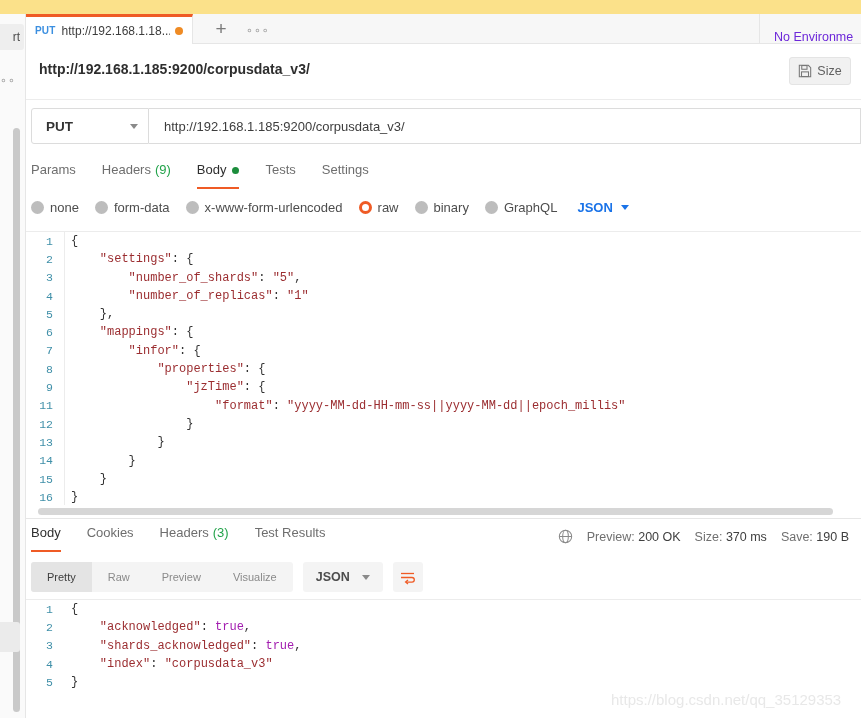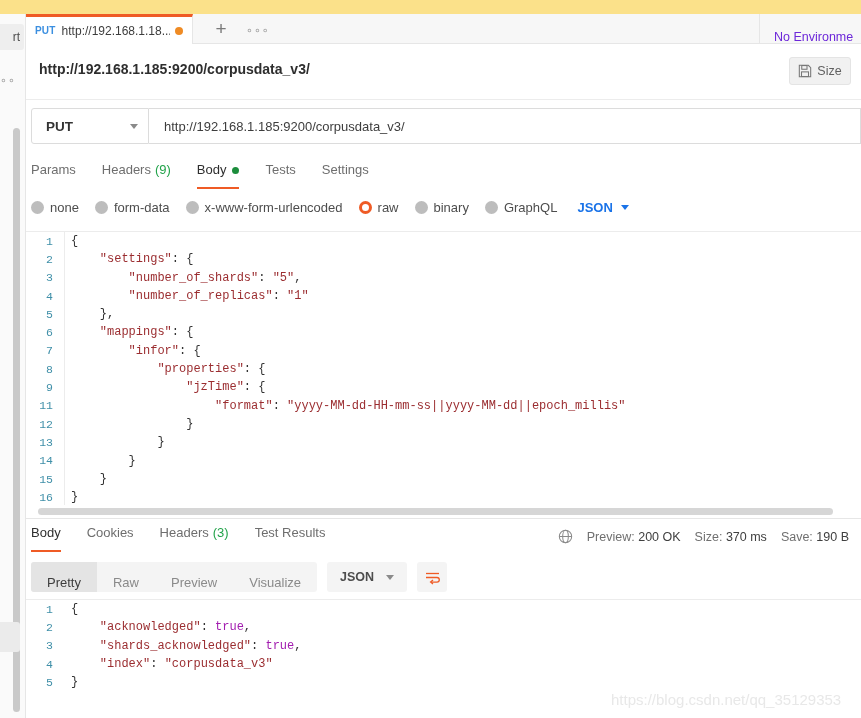--- a/index.html
+++ b/index.html
@@ -223,21 +223,21 @@
 
   .res-ctl {
     position: absolute; left: 31px; top: 562px; height: 30px;
     display: flex; align-items: center; gap: 10px;
   }
   .seg {
     display: flex; background: #f4f4f4; border-radius: 3px; height: 30px;
     overflow: hidden;
   }
   .seg div {
-    padding: 6px 16px; height: 40px; line-height: 30px; font-size: 13px;
+    padding: 0 16px; height: 40px; line-height: 30px; font-size: 11px;
     color: #8a8a8a;
   }
   .seg div.on { background: #e4e4e4; color: #3d3d3d; }
   .res-json {
     display: flex; align-items: center; gap: 12px; background: #f4f4f4;
     border-radius: 3px; height: 30px; padding: 0 13px;
     font-size: 12.5px; color: #4d4d4d; font-weight: bold;
   }
   .wrap-btn {
     width: 30px; height: 30px; background: #f4f4f4; border-radius: 3px;

